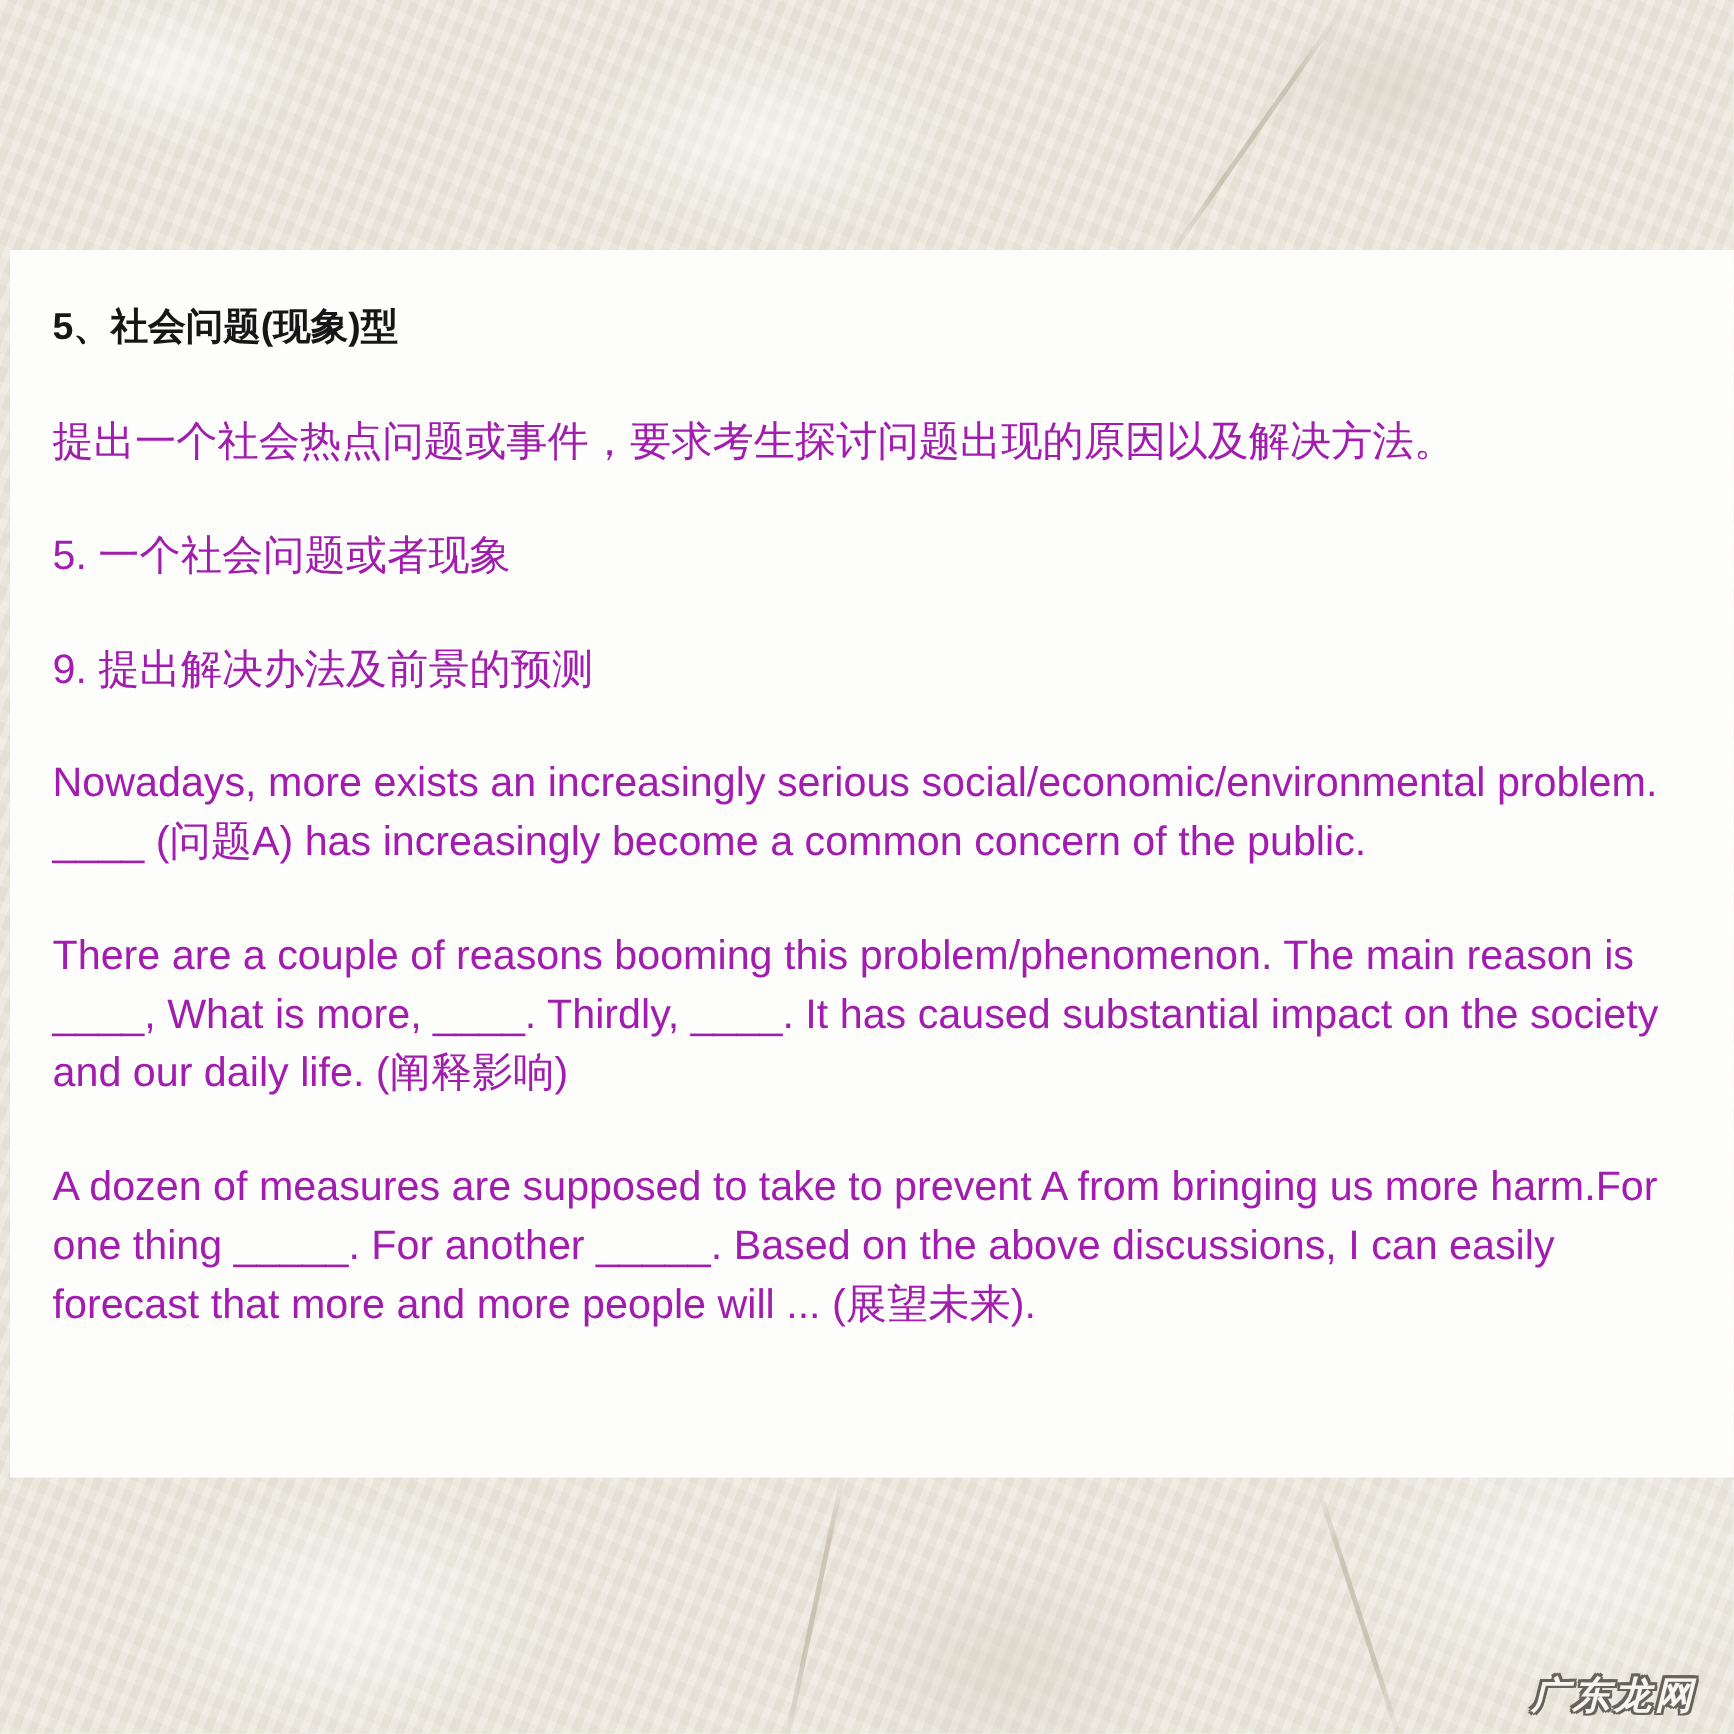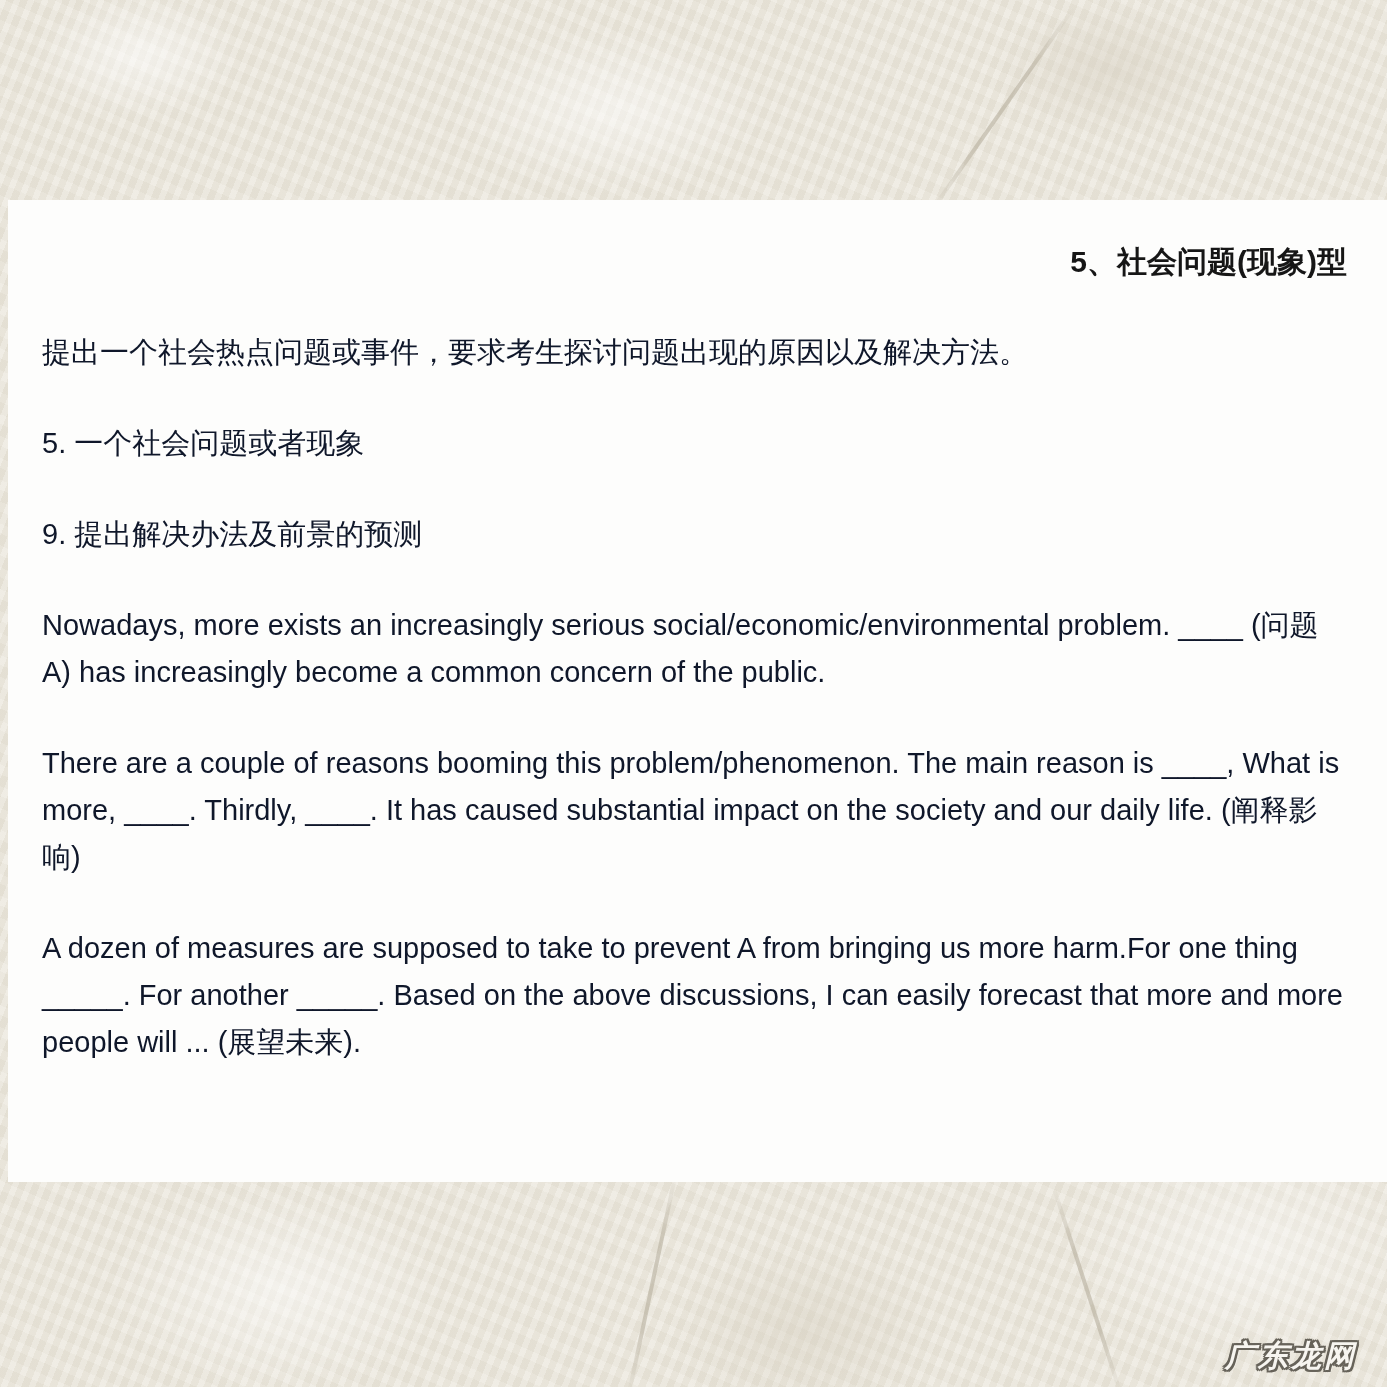--- a/index.html
+++ b/index.html
@@ -46,28 +46,27 @@
     box-sizing: border-box;
     padding: 38px 40px 0 34px;
     color: #1e1e1e;
   }
   .card h1 {
     font-size: 30px;
     font-weight: 700;
     line-height: 47px;
     margin: 0 0 44px 0;
     color: #161616;
-    text-align: right;
   }
   .card p {
-    font-size: 29px;
+    font-size: 33px;
     font-weight: 400;
     line-height: 47px;
     margin: 0 0 44px 0;
-    color: #0f172a;
+    color: #a21caf;
   }
 
   
   .watermark {
     position: absolute;
     right: 30px;
     bottom: 10px;
     font-size: 30px;
     font-weight: 700;
     font-style: italic;

